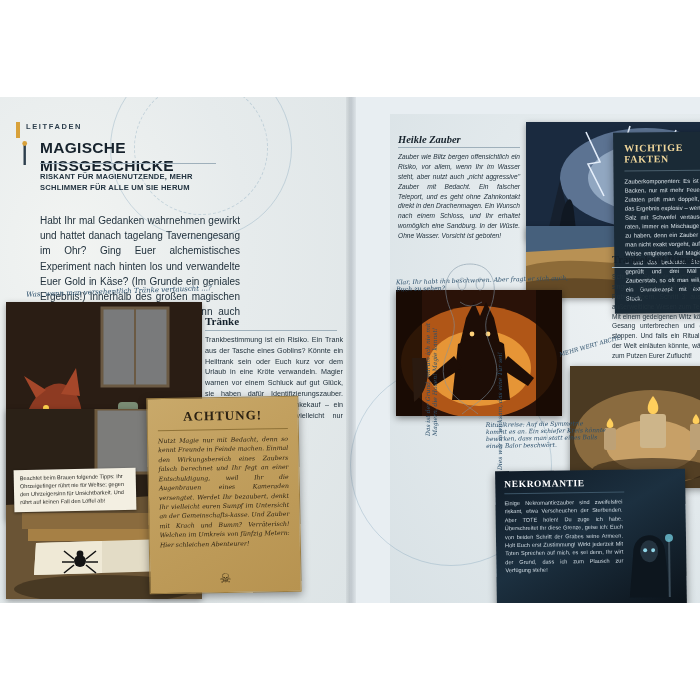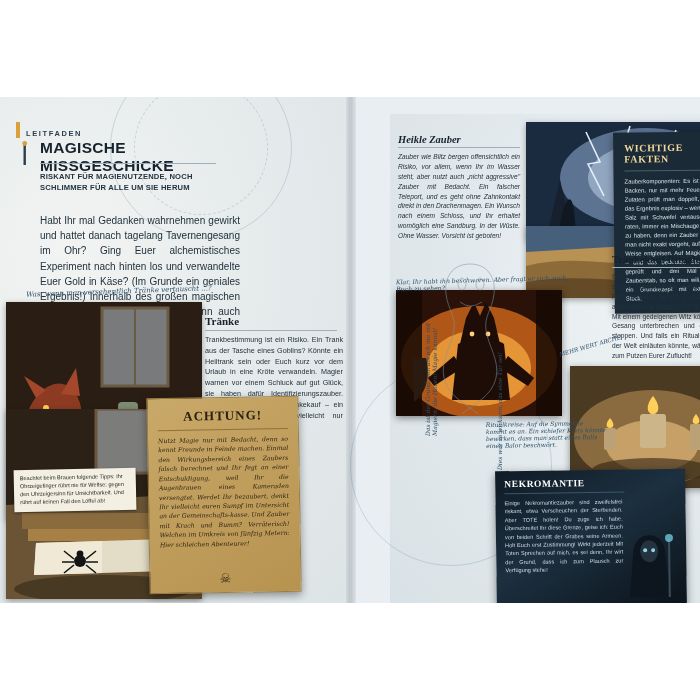--- a/index.html
+++ b/index.html
@@ -37,21 +37,21 @@
   
   .rune-wash{
     position:absolute;border-radius:50%;
     border:1px solid rgba(110,150,175,.30);
     pointer-events:none;
   }
   .rune-wash.inner{border-style:dashed;}
 
   
   .guide-tab{
-    position:absolute;left:16px;top:25px;display:flex;align-items:flex-end;gap:6px;
+    position:absolute;left:16px;top:25px;display:flex;align-items:flex-start;gap:6px;
   }
   .guide-tab .bar{
     width:4px;height:16px;background:#d8a13a;
   }
   .guide-tab .label{
     font-size:7.5px;letter-spacing:1.6px;color:#2d3f4d;font-weight:700;
   }
   .wand-icon{
     position:absolute;left:18px;top:44px;width:14px;height:26px;
   }
@@ -234,21 +234,21 @@
         <div class="label">LEITFADEN</div>
       </div>
 
       <svg class="wand-icon" viewBox="0 0 14 26">
         <rect x="5.5" y="2" width="2.4" height="22" fill="#2d3f4d"></rect>
         <circle cx="6.7" cy="2.5" r="2.4" fill="#d8a13a"></circle>
       </svg>
 
       <div class="chapter-title">MAGISCHE MISSGESCHICKE</div>
       <div class="chapter-rule"></div>
-      <div class="chapter-sub">RISKANT FÜR MAGIENUTZENDE, NOCH SCHLIMMER FÜR ALLE UM SIE HERUM</div>
+      <div class="chapter-sub">RISKANT FÜR MAGIENUTZENDE, MEHR SCHLIMMER FÜR ALLE UM SIE HERUM</div>
       <div class="intro-body">Habt Ihr mal Gedanken wahrnehmen gewirkt und hattet danach tagelang Tavernengesang im Ohr? Ging Euer alchemistisches Experiment nach hinten los und verwandelte Euer Gold in Käse? (Im Grunde ein geniales Ergebnis!) Innerhalb des großen magischen Ganzen seid Ihr so in bester, wenn auch nach Käse müffelnder Gesellschaft.</div>
       <div class="hand-note hand-1">Was, wenn man versehentlich Tränke vertauscht ...?</div>
 
       <div class="photo-dragon">
         <svg viewBox="0 0 196 218" width="196" height="218">
           <rect x="0" y="0" width="196" height="218" fill="#2a1d14"></rect>
           <rect x="96" y="6" width="66" height="78" fill="#b9c6cf" opacity=".55"></rect>
           <rect x="96" y="6" width="66" height="78" fill="none" stroke="#6b5a44" stroke-width="3"></rect>
           <line x1="129" y1="6" x2="129" y2="84" stroke="#6b5a44" stroke-width="2"></line>
           <path d="M0,150 L196,138 L196,218 L0,218 Z" fill="#4a3726"></path>

